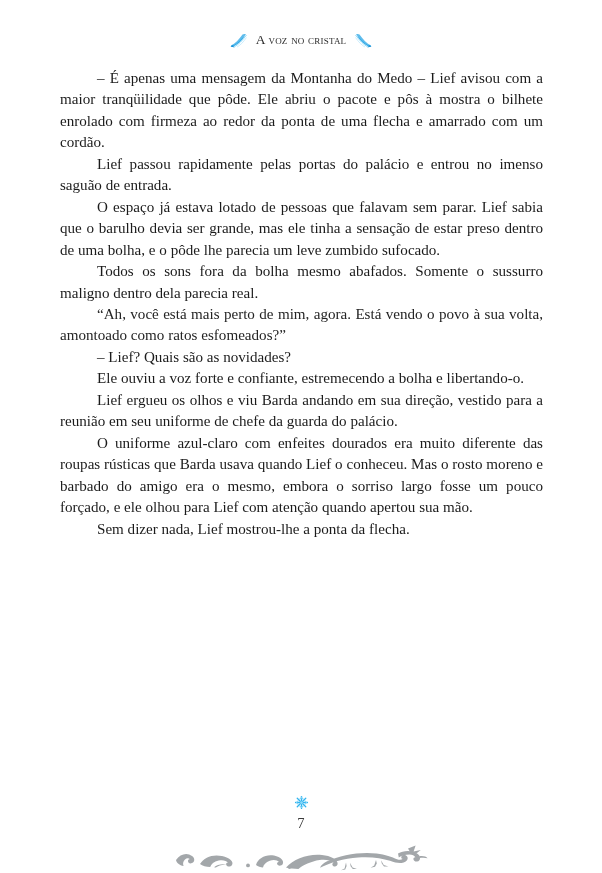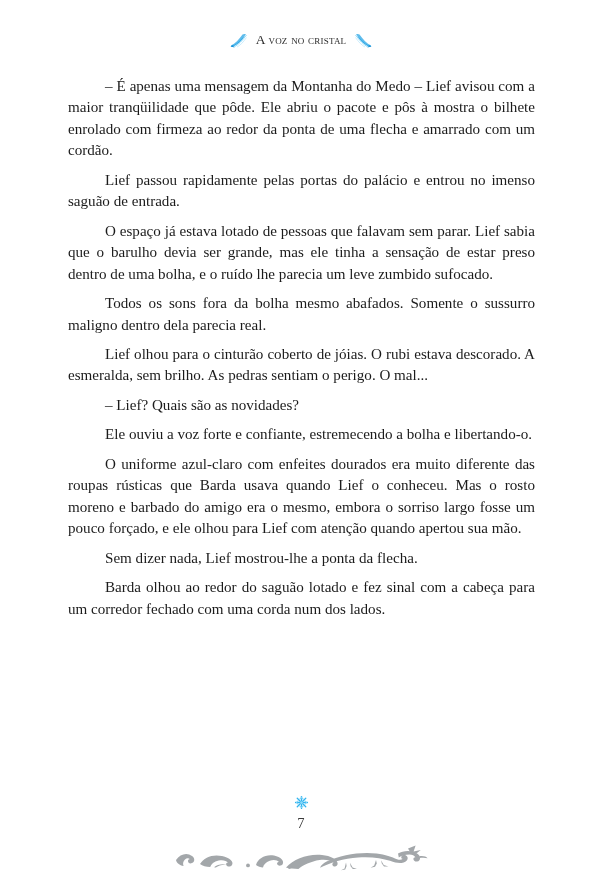--- a/index.html
+++ b/index.html
@@ -45,21 +45,21 @@
   .wing-right svg { transform: scaleX(-1); transform-origin: 50% 50%; }
 
   
   .textblock {
     position: absolute;
     left: 60px;
     top: 68px;
     width: 483px;
   }
   p.para {
-    margin: 8px;
+    margin: 0;
     text-align: justify;
     text-indent: 37px;
     font-size: 15.1px;
     line-height: 21.45px;
     hyphens: manual;
     -webkit-hyphens: manual;
     color: #1b1b1b;
   }
   p.para.quote {
     color: #242424;
@@ -121,28 +121,28 @@
         <path d="M14 28 C20 25 27 18 33 9" stroke="#b6e5fb" stroke-width="1.4" fill="none"></path>
         <path d="M1 27 L9 29 L5 24 Z" fill="#1a90d6"></path>
       </g>
     </svg>
   </span>
 </div>
 
 <div class="textblock">
   <p class="para">– É apenas uma mensagem da Montanha do Medo – Lief avisou com a maior tranqüilidade que pôde. Ele abriu o pacote e pôs à mos­tra o bilhete enrolado com firmeza ao redor da ponta de uma flecha e amarrado com um cordão.</p>
   <p class="para">Lief passou rapidamente pelas portas do palácio e entrou no imenso saguão de entrada.</p>
-  <p class="para">O espaço já estava lotado de pessoas que falavam sem parar. Lief sabia que o barulho devia ser grande, mas ele tinha a sensação de estar preso dentro de uma bolha, e o ruído lhe parecia um leve zumbido sufocado.</p>
+  <p class="para">O espaço já estava lotado de pessoas que falavam sem parar. Lief sabia que o barulho devia ser grande, mas ele tinha a sensação de estar preso dentro de uma bolha, e o pôde lhe parecia um leve zumbido sufocado.</p>
   <p class="para">Todos os sons fora da bolha mesmo abafados. Somente o sussurro maligno dentro dela parecia real.</p>
-  <p class="para">Lief olhou para o cinturão coberto de jóias. O rubi estava descorado. A esmeralda, sem brilho. As pedras sentiam o perigo. O mal...</p>
+  <p class="para quote">“Ah, você está mais perto de mim, agora. Está vendo o povo à sua volta, amontoado como ratos esfomeados?”</p>
   <p class="para">– Lief? Quais são as novidades?</p>
   <p class="para">Ele ouviu a voz forte e confiante, estremecendo a bolha e liber­tando-o.</p>
+  <p class="para">Lief ergueu os olhos e viu Barda andando em sua direção, vestido para a reunião em seu uniforme de chefe da guarda do palácio.</p>
   <p class="para">O uniforme azul-claro com enfeites dourados era muito diferente das roupas rústicas que Barda usava quando Lief o conheceu. Mas o rosto moreno e barbado do amigo era o mesmo, embora o sorriso largo fosse um pouco forçado, e ele olhou para Lief com atenção quando apertou sua mão.</p>
   <p class="para">Sem dizer nada, Lief mostrou-lhe a ponta da flecha.</p>
-  <p class="para">Barda olhou ao redor do saguão lotado e fez sinal com a cabeça para um corredor fechado com uma corda num dos lados.</p>
 </div>
 
 <div class="footer">
   <span class="snowflake">
     <svg viewBox="0 0 24 24" xmlns="http://www.w3.org/2000/svg" width="15" height="15">
       <g stroke="#32b4ef" stroke-width="2.1" stroke-linecap="round">
         <line x1="12" y1="2.5" x2="12" y2="21.5"></line>
         <line x1="2.5" y1="12" x2="21.5" y2="12"></line>
         <line x1="5.2" y1="5.2" x2="18.8" y2="18.8"></line>
         <line x1="18.8" y1="5.2" x2="5.2" y2="18.8"></line>

